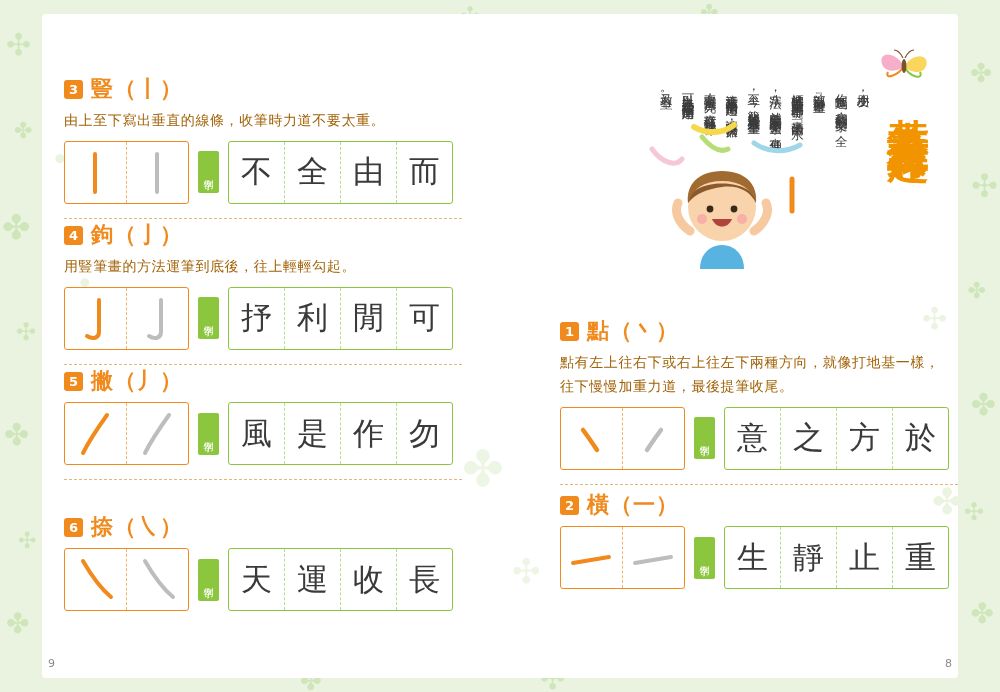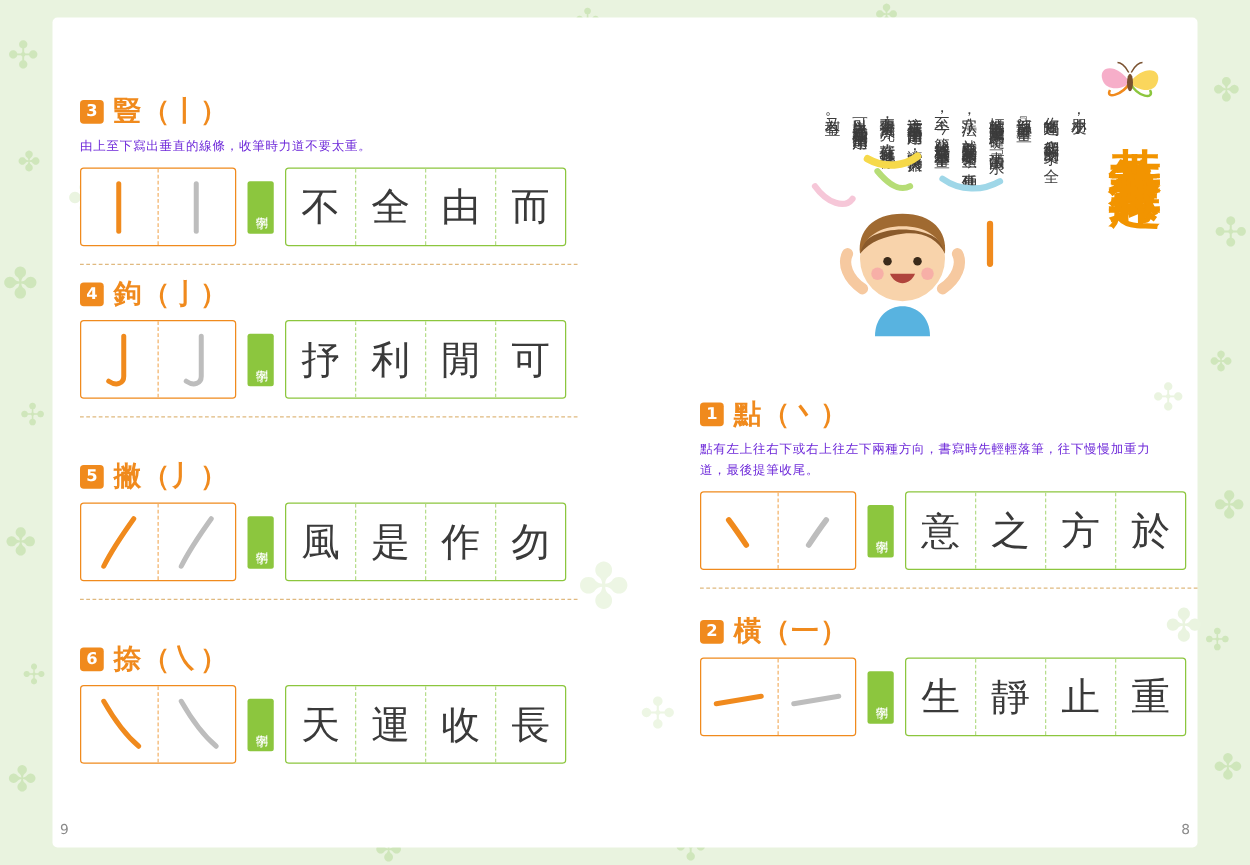--- a/index.html
+++ b/index.html
@@ -63,21 +63,21 @@
     font-size:13px;font-weight:bold;display:flex;align-items:center;justify-content:center;
     font-family:"DejaVu Sans","Liberation Sans",sans-serif;
   }
   .sec-title{
     font-family:Liberation Serif, serif;
     font-size:22px;font-weight:bold;color:#f08a1d;letter-spacing:1px;
   }
   .sec-desc{
     margin-top:7px;
     font-family:"DejaVu Serif","Liberation Serif",serif;
-    font-size:10px;color:#6d28d9;line-height:1.7;letter-spacing:.6px;
+    font-size:14px;color:#a16207;line-height:1.7;letter-spacing:.6px;
     width:380px;
   }
   .row{display:flex;align-items:flex-start;margin-top:8px;gap:9px;}
   .grid2{
     display:flex;border:1.6px solid #f08a1d;border-radius:3px;background:#fff;
   }
   .gcell{
     width:61px;height:61px;position:relative;
   }
   .gcell + .gcell{border-left:1px dashed #f3b36a;}
@@ -218,20 +218,21 @@
         </div>
       </div>
       <div class="sep"></div>
     </div>
 
     <div class="section" style="left:22px;top:208px;">
       <div class="sec-head">
         <div class="num">4</div>
         <div class="sec-title">鉤（亅）</div>
       </div>
+      <div class="sec-desc">用豎筆畫的方法運筆到底後，往上輕輕勾起。</div>
       <div class="row">
         <div class="grid2">
           <div class="gcell">
             <svg viewBox="0 0 61 61" width="61" height="61">
                 <path d="M34 12 L34 44 C34 50 28 52 22 48" stroke="#f08a1d" stroke-width="4" stroke-linecap="round" fill="none"></path>
               </svg>
           </div>
           <div class="gcell gray">
             <svg viewBox="0 0 61 61" width="61" height="61">
                 <path d="M34 12 L34 44 C34 50 28 52 22 48" stroke="#bdbdbd" stroke-width="4" stroke-linecap="round" fill="none"></path>
@@ -304,21 +305,21 @@
           <div class="ccell">長</div>
         </div>
       </div>
     </div>
 
     <div class="section" style="left:518px;top:304px;">
       <div class="sec-head">
         <div class="num">1</div>
         <div class="sec-title">點（丶）</div>
       </div>
-      <div class="sec-desc">點有左上往右下或右上往左下兩種方向，書寫時先輕輕落筆，往下慢慢加重力道，最後提筆收尾。</div>
+      <div class="sec-desc">點有左上往右下或右上往左下兩種方向，就像打地基一樣，往下慢慢加重力道，最後提筆收尾。</div>
       <div class="row">
         <div class="grid2">
           <div class="gcell">
             <svg viewBox="0 0 61 61" width="61" height="61">
                 <path d="M22 22 C28 30 32 36 36 42" stroke="#f08a1d" stroke-width="4.5" stroke-linecap="round" fill="none"></path>
               </svg>
           </div>
           <div class="gcell gray">
             <svg viewBox="0 0 61 61" width="61" height="61">
                 <path d="M38 22 C32 30 28 36 24 42" stroke="#bdbdbd" stroke-width="4.5" stroke-linecap="round" fill="none"></path>

